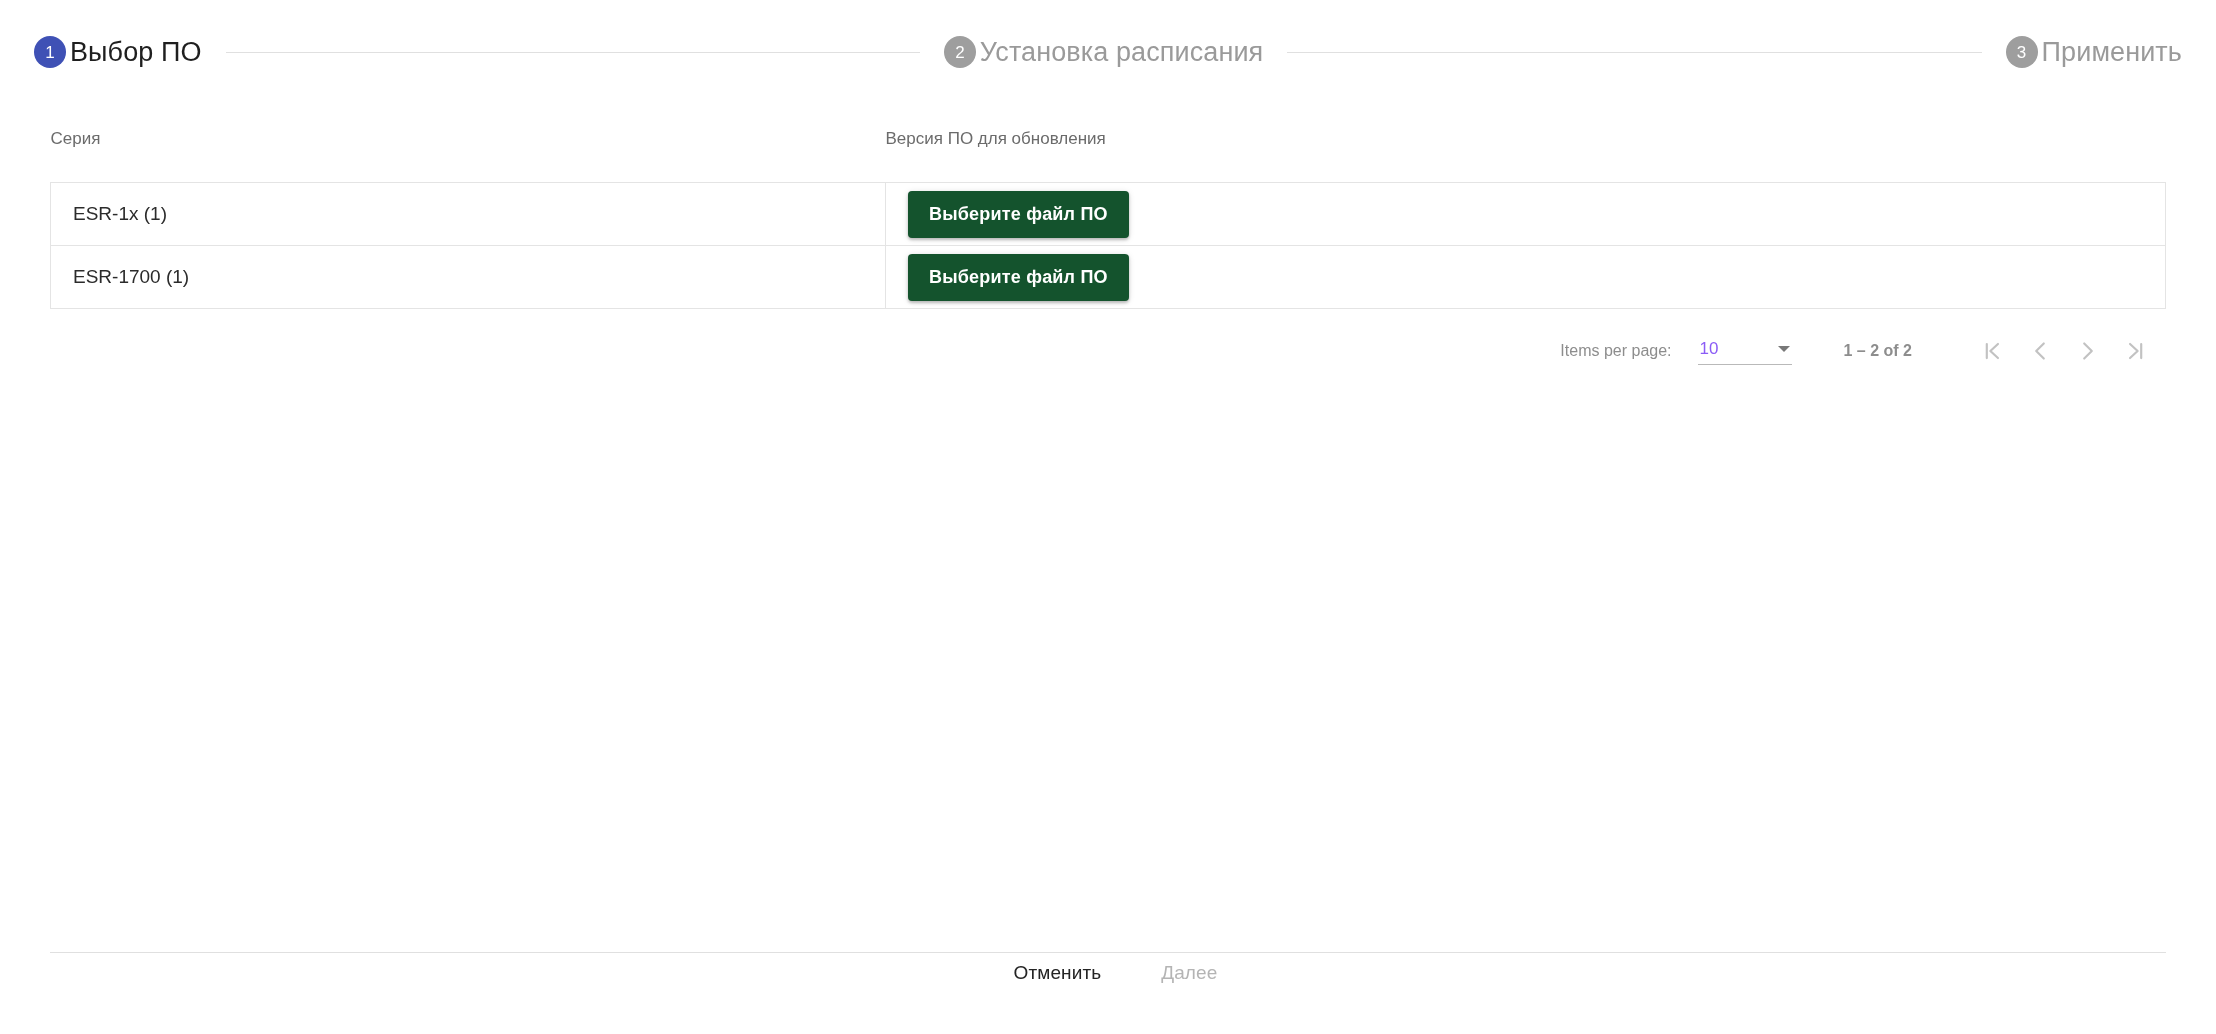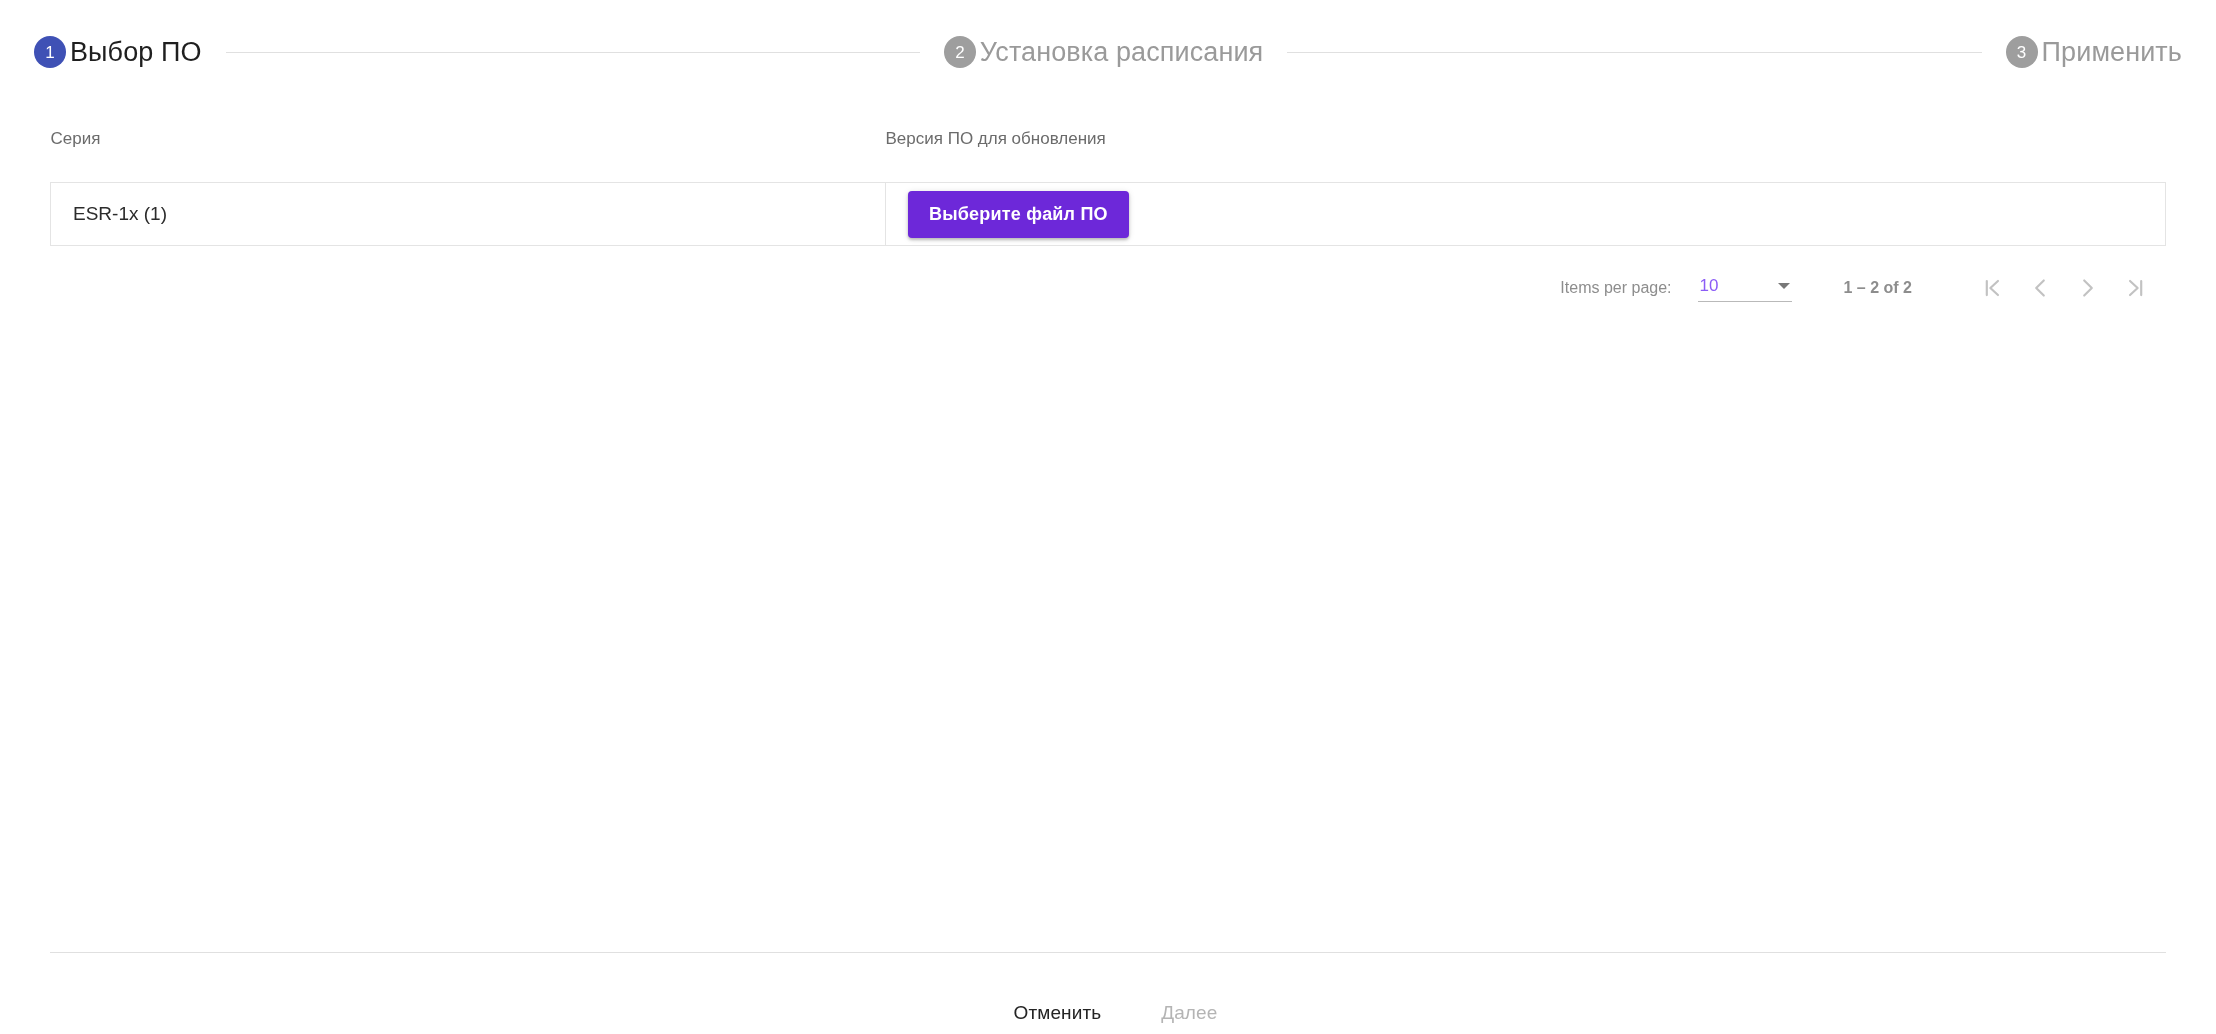--- a/index.html
+++ b/index.html
@@ -89,21 +89,21 @@
     height: 60px;
     vertical-align: middle;
     font-size: 19px;
     color: #2b2b2b;
   }
   td.cell-series  { padding-left: 22px; }
   td.cell-version { padding-left: 22px; }
 
   .btn-select-file {
     display: inline-block;
-    background: #6d28d9;
+    background: #14532d;
     color: #ffffff;
     font-size: 18px;
     font-weight: bold;
     font-family: "Liberation Sans", "DejaVu Sans", sans-serif;
     border: none;
     border-radius: 4px;
     padding: 13px 21px;
     cursor: pointer;
     letter-spacing: .2px;
     box-shadow: 0 2px 3px rgba(0,0,0,.22), 0 1px 6px rgba(0,0,0,.12);
@@ -165,21 +165,21 @@
     height: 1px;
     background: #e0e0e0;
   }
   .footer-actions {
     position: absolute;
     top: 952px;
     left: 15px;
     right: 0;
     height: 82px;
     display: flex;
-    align-items: flex-end;
+    align-items: flex-start;
     justify-content: center;
     gap: 28px;
   }
   .footer-btn {
     background: none;
     border: none;
     font-family: "Liberation Sans", "DejaVu Sans", sans-serif;
     font-size: 19px;
     padding: 10px 16px;
     border-radius: 4px;
@@ -223,20 +223,26 @@
         <th class="col-version">Версия ПО для обновления</th>
       </tr>
     </thead>
     <tbody>
       <tr>
         <td class="cell-series">ESR-1x (1)</td>
         <td class="cell-version">
           <button class="btn-select-file">Выберите файл ПО</button>
         </td>
       </tr>
+      <tr>
+        <td class="cell-series">ESR-1700 (1)</td>
+        <td class="cell-version">
+          <button class="btn-select-file">Выберите файл ПО</button>
+        </td>
+      </tr>
     </tbody>
   </table>
 </div>
 
 <div class="paginator">
 
   <span class="pg-label">Items per page:</span>
 
   <div class="pg-select">
     <span>10</span>

